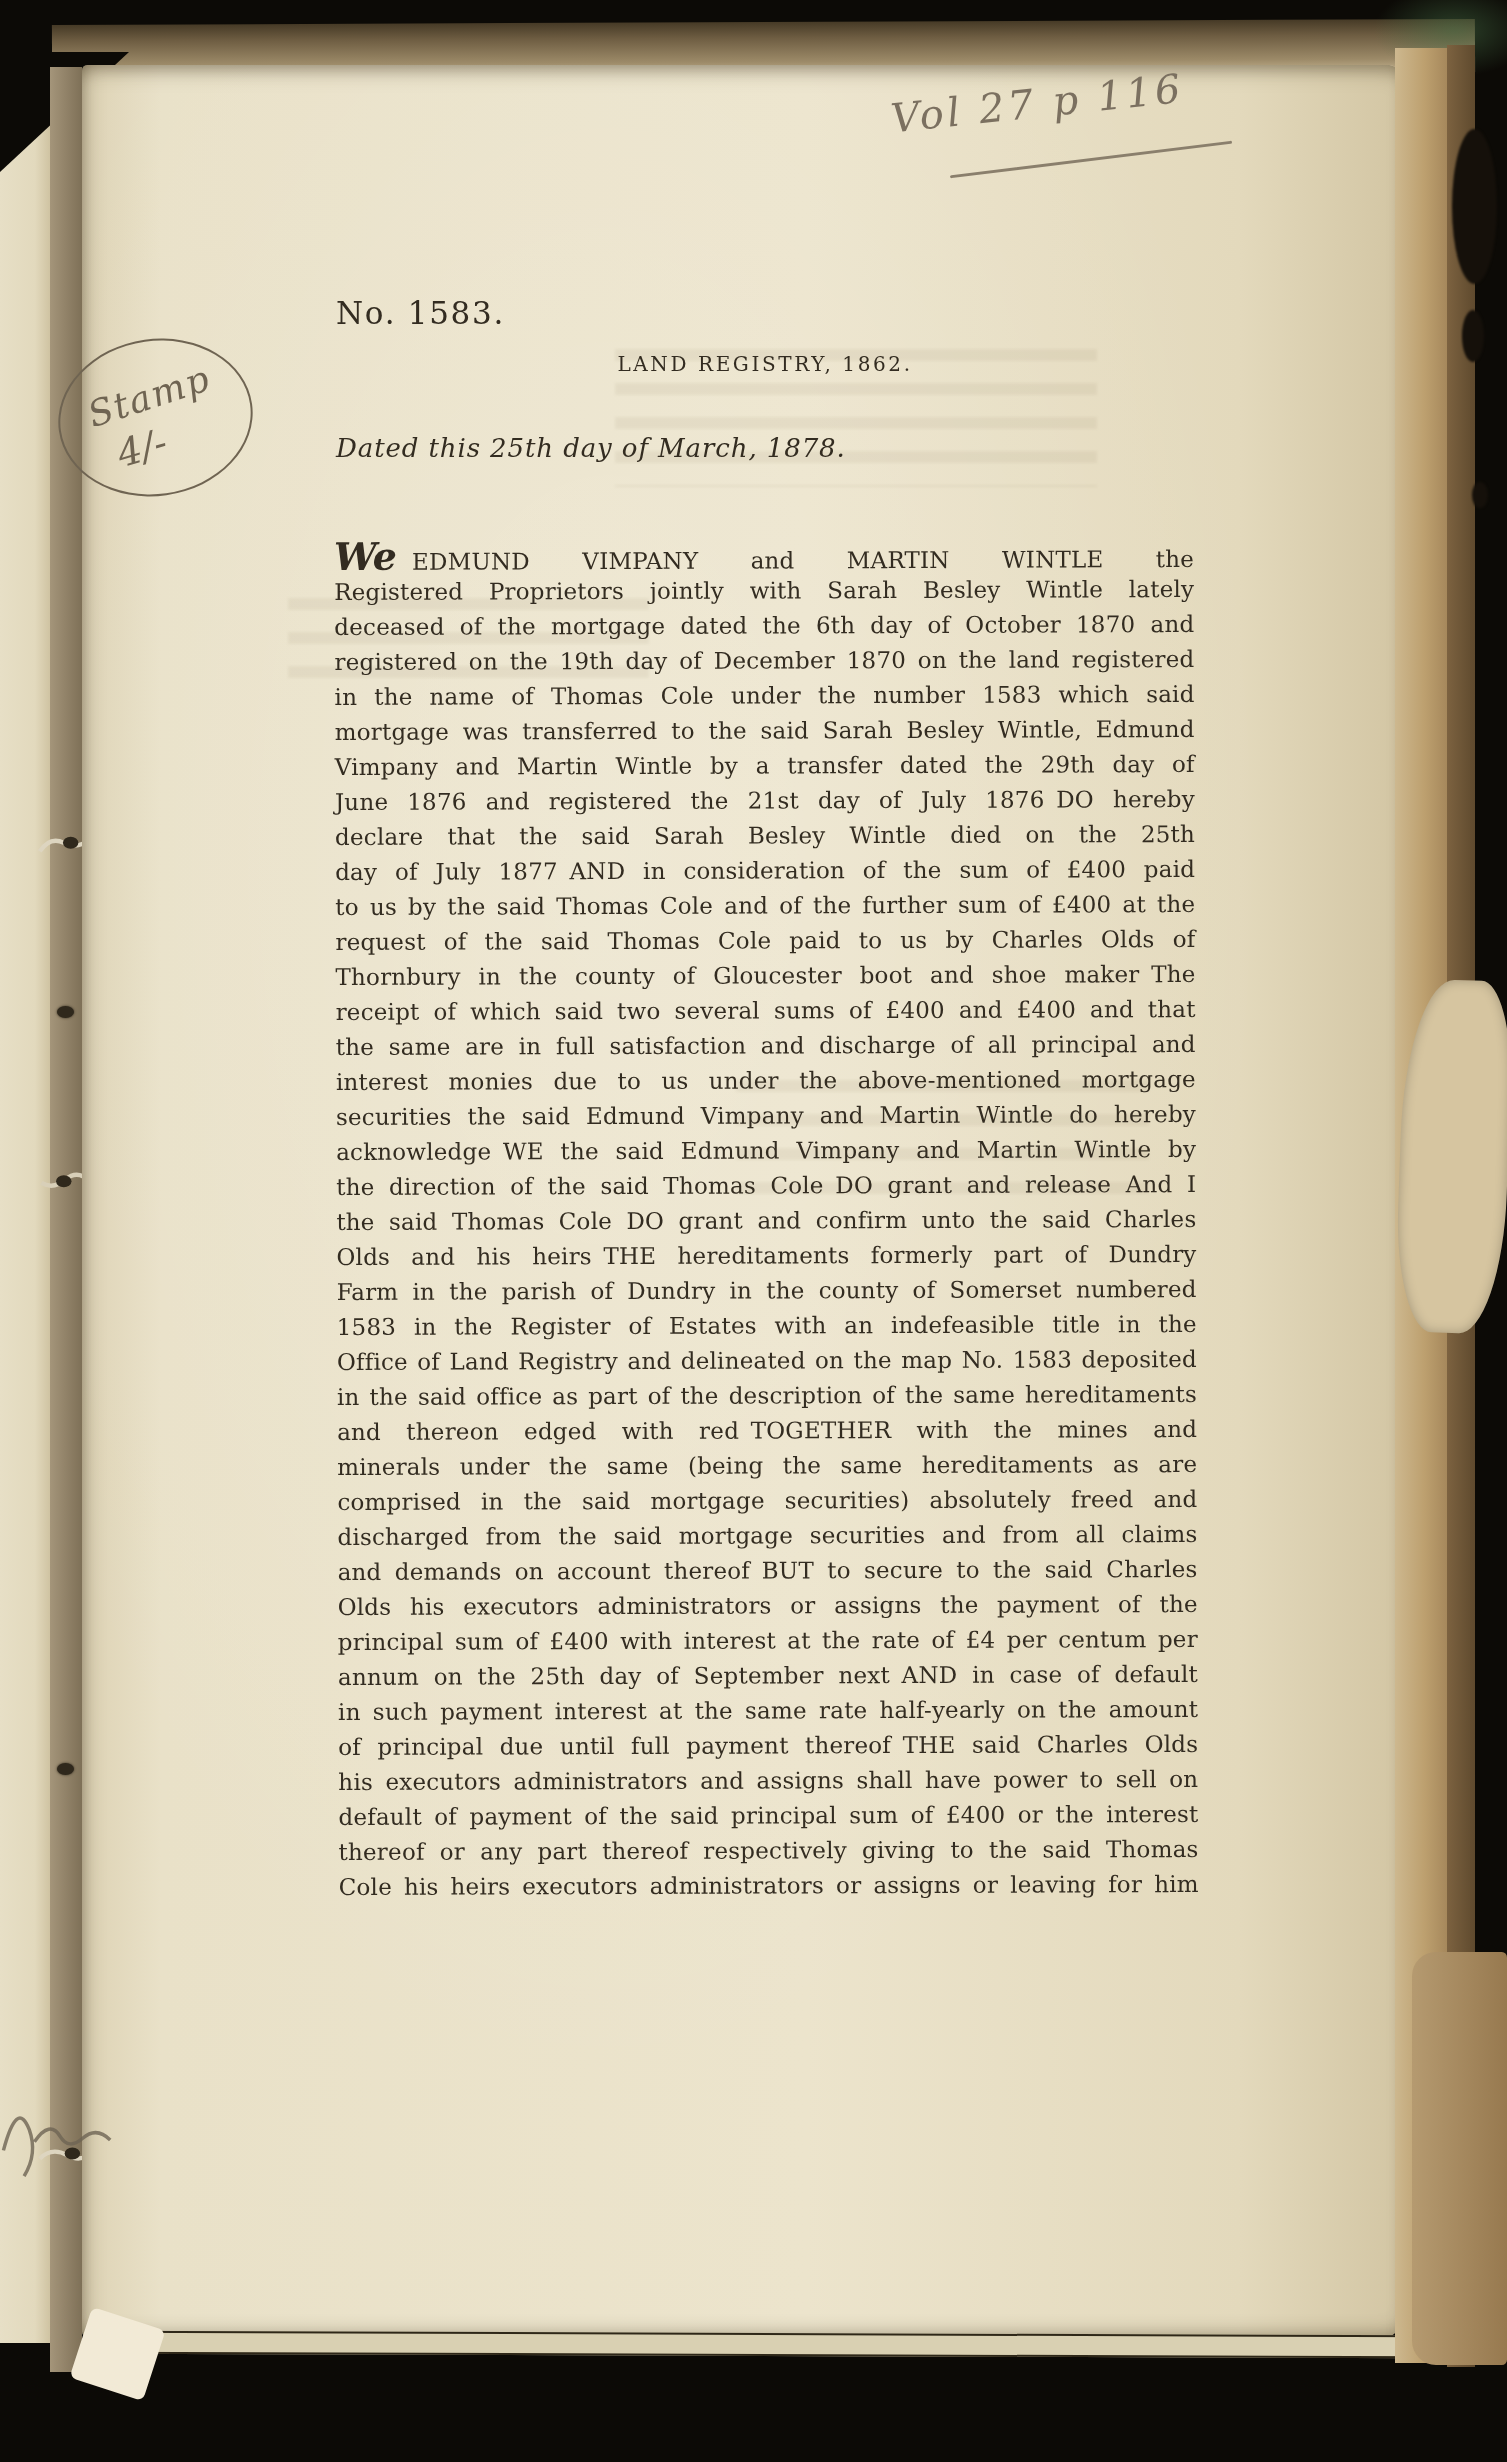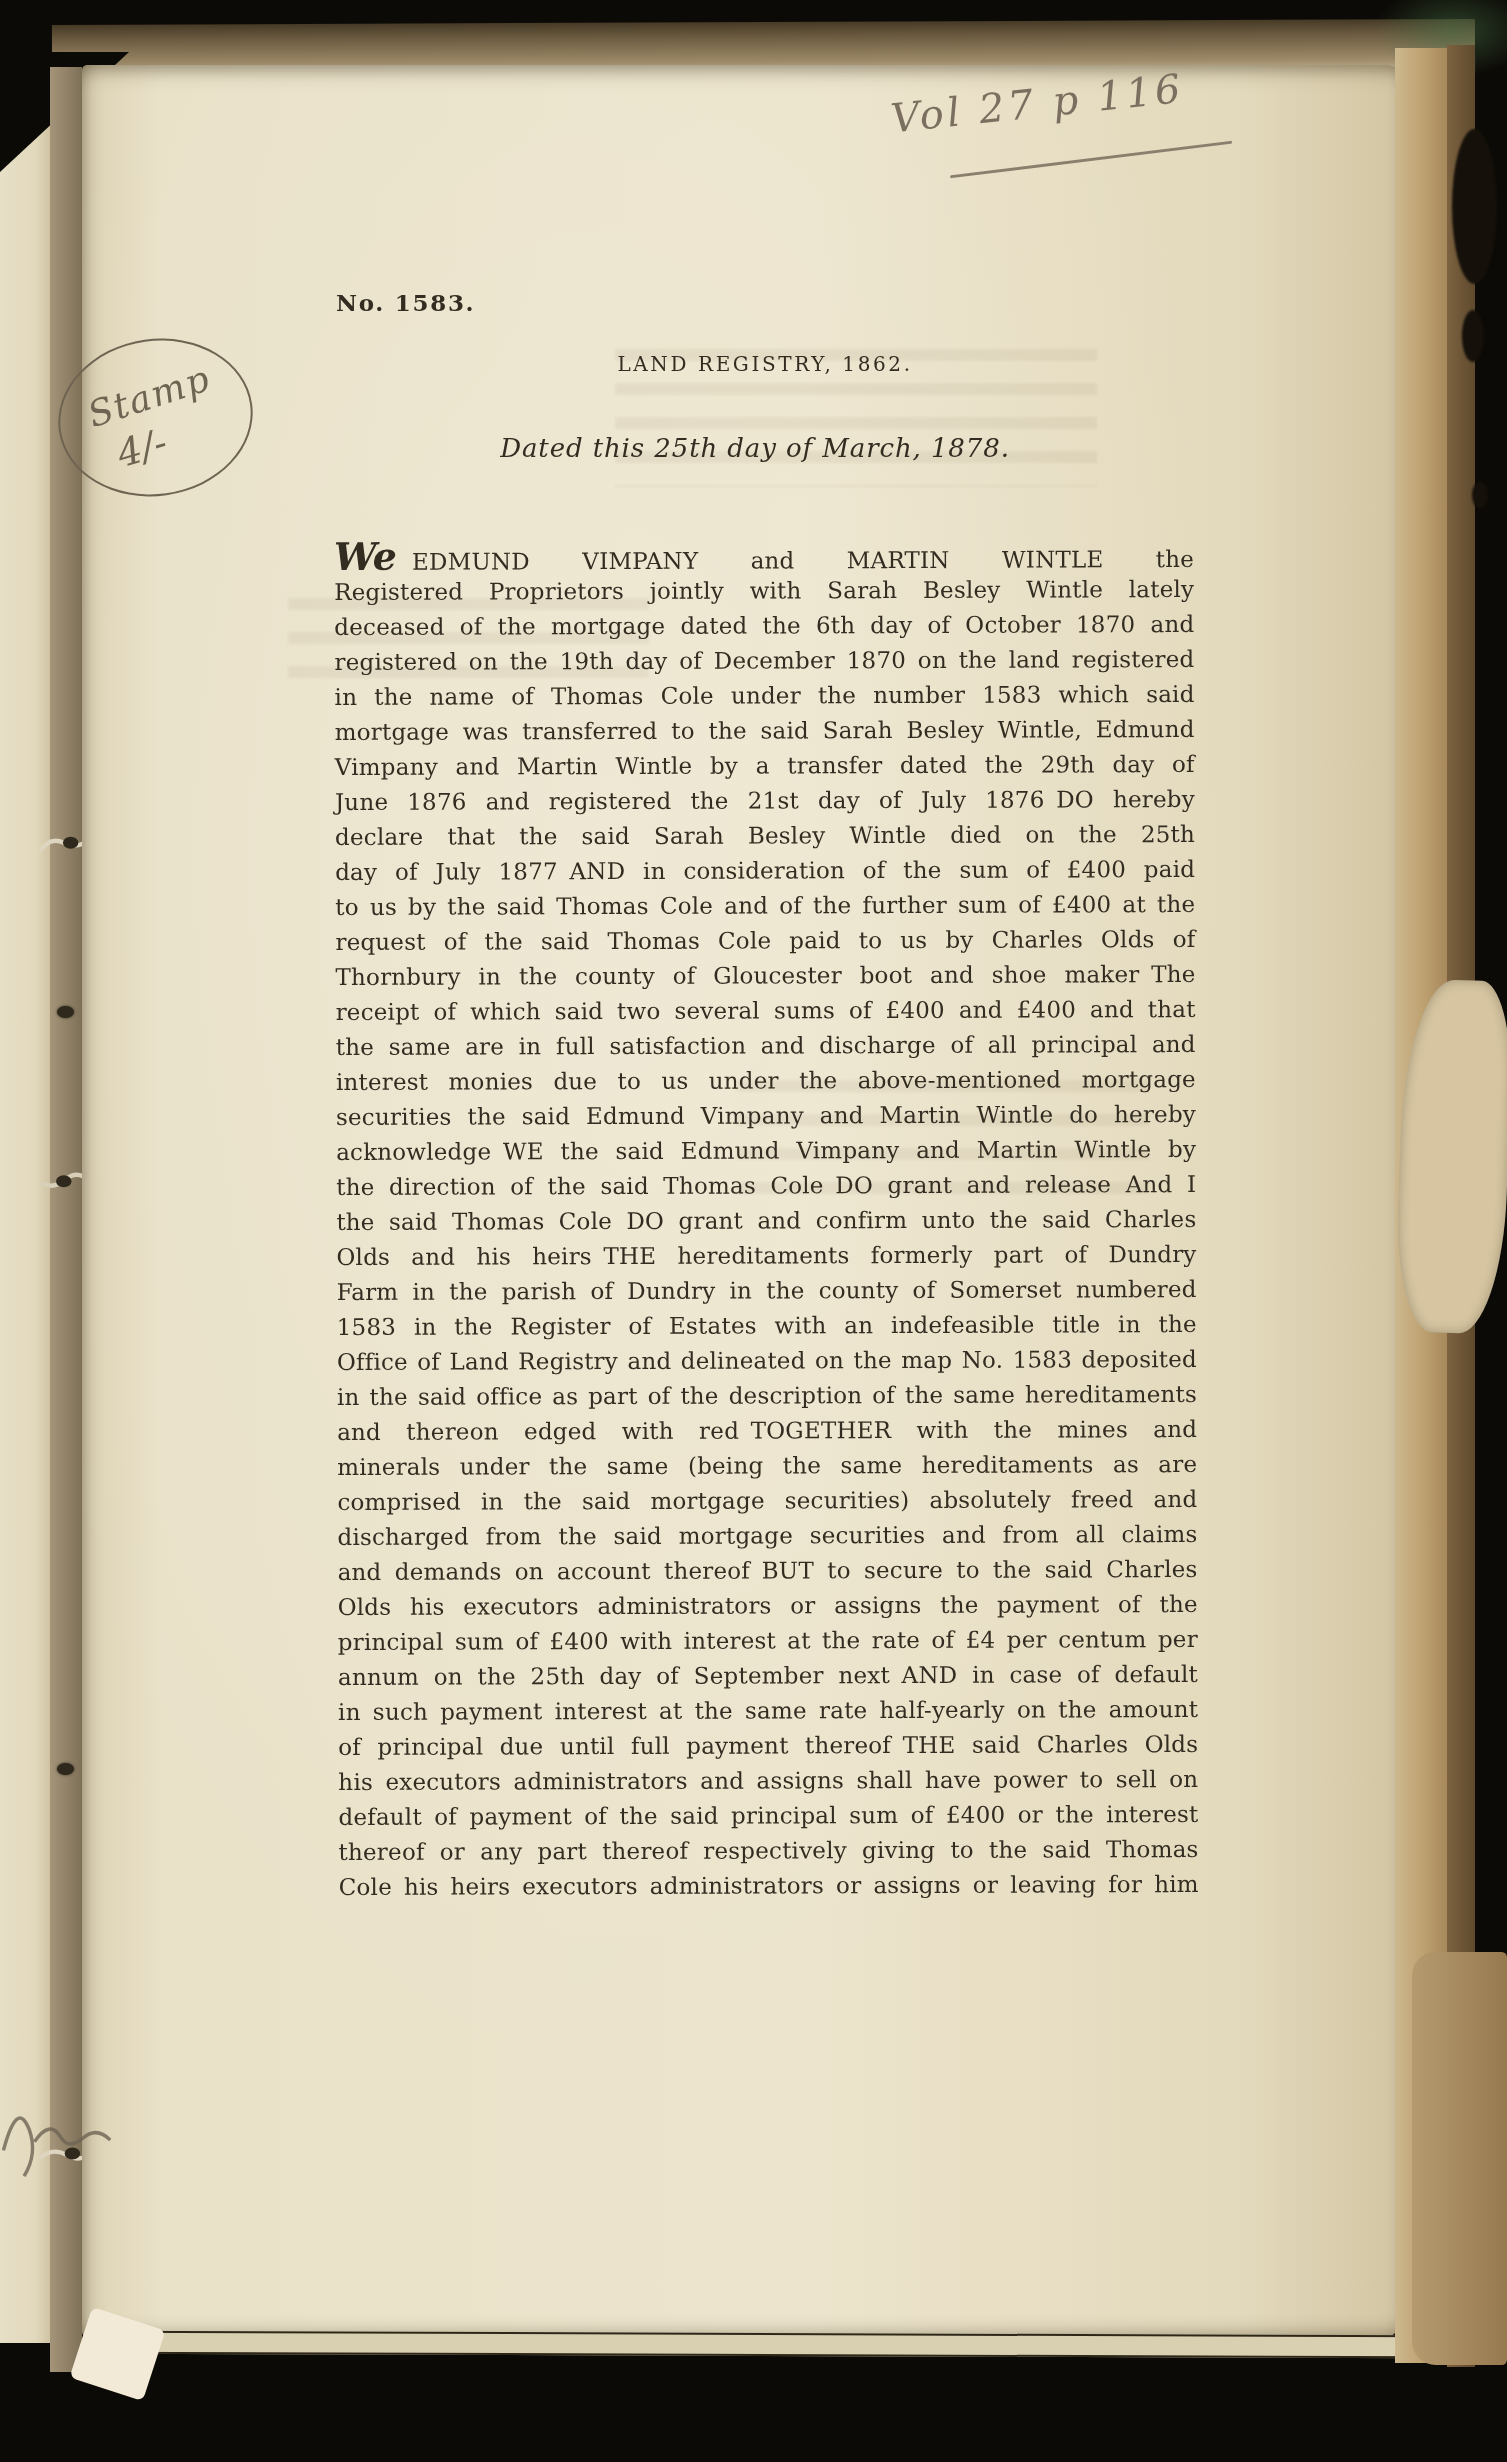--- a/index.html
+++ b/index.html
@@ -44,25 +44,25 @@
   .vol-underline{position:absolute;left:867px;top:93px;width:284px;height:2.6px;
     background:#8a7f6c;transform:rotate(-7deg);border-radius:1.7px;}
   
   .stamp{position:absolute;left:58px;top:339px;width:191px;height:153px;
     border:2.6px solid #6f6452;border-radius:50%;transform:rotate(-8deg);
     color:#6f6452;font-style:italic;}
   .stamp-word{position:absolute;left:29px;top:34px;font-size:36px;transform:rotate(-10deg);
     letter-spacing:1.7px;}
   .stamp-amount{position:absolute;left:53px;top:83px;font-size:38px;transform:rotate(-8deg);}
   
-  .doc-number{position:absolute;left:254px;top:224px;font-size:23px;font-weight:bold;
+  .doc-number{position:absolute;left:254px;top:230px;font-size:31px;font-weight:normal;
     letter-spacing:1.7px;}
   .registry-title{position:absolute;left:254px;top:287px;width:858px;text-align:center;
     font-size:20px;letter-spacing:2.6px;}
-  .dated-line{position:absolute;left:244px;top:368px;width:858px;text-align:center;
+  .dated-line{position:absolute;left:254px;top:368px;width:858px;
     font-size:26px;font-style:italic;letter-spacing:0.9px;}
   
   .body{position:absolute;left:252px;top:475px;width:860px;
     font-size:23px;letter-spacing:0.2px;transform:rotate(-.2deg);
     transform-origin:top left;}
   .line{height:35px;line-height:35px;text-align:justify;text-align-last:justify;
     white-space:nowrap;overflow:visible;}
   .lead{font-weight:bold;font-size:38px;letter-spacing:-0.9px;line-height:34px;
     font-style:italic;margin-right:16px;}
   

